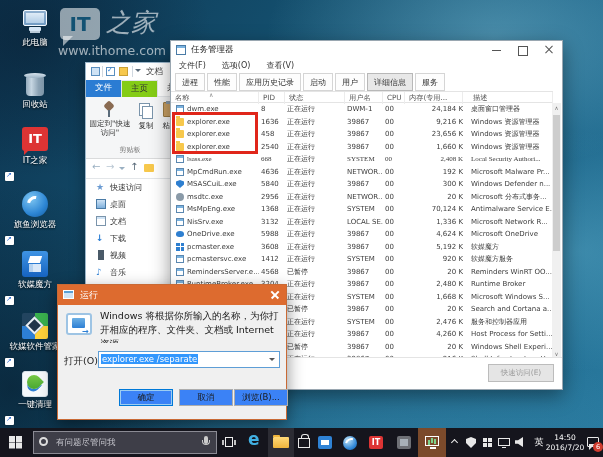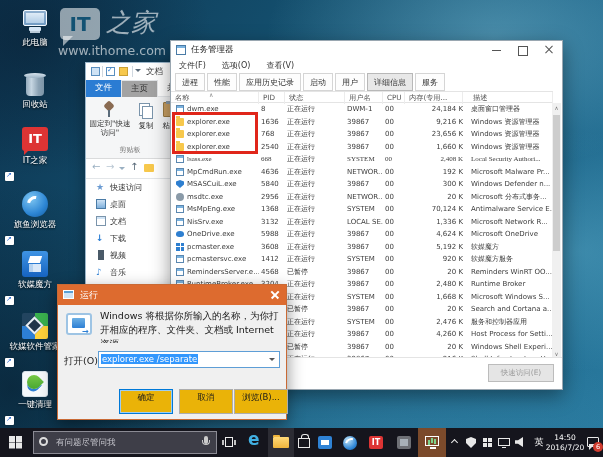--- a/index.html
+++ b/index.html
@@ -55,21 +55,21 @@
   .q2{left:20px;background:#fff;border:1px solid #5a8fbf;}
   .q2::after{content:"\2713";position:absolute;left:0px;top:-2px;font-size:7px;color:#2d7fd4;}
   .q3{left:33px;background:#f7c84c;border:1px solid #caa035;}
   .qsep{top:3px;width:1px;height:11px;background:#d0d8e0;}
   .qs1{left:16px;} .qs2{left:46px;}
   .qcaret{left:49px;top:6px;border:3px solid transparent;border-top-color:#5a6b7a;width:0;height:0;}
   .ex-title{position:absolute;left:60px;top:3px;font-size:8.5px;color:#444;}
   .ex-tabs{position:absolute;left:0;top:17px;width:100%;height:17px;background:#fff;border-bottom:1px solid #e3e6e9;}
   .ex-tab{position:relative;float:left;height:17px;padding:2px 9px;font-size:8.5px;color:#333;}
   .ex-tab.file{background:#2b7cd3;color:#fff;}
-  .ex-tab.active{background:#a3a3a3;border:1px solid #e3e6e9;border-bottom:none;}
+  .ex-tab.active{background:#84cc16;border:1px solid #e3e6e9;border-bottom:none;}
   .ex-ribbon{position:absolute;left:0;top:34px;width:100%;height:62px;background:#f5f6f7;border-bottom:1px solid #dadbdc;}
   .pin-ic{left:16px;top:5px;width:14px;height:14px;}
   .pin-ic::before{content:"";position:absolute;left:3px;top:0;width:8px;height:8px;background:#8a6b52;border-radius:2px;transform:rotate(45deg);}
   .pin-ic::after{content:"";position:absolute;left:6px;top:8px;width:2px;height:7px;background:#5a6b7a;}
   .pin-label{position:absolute;left:2px;top:22px;width:44px;font-size:7.5px;line-height:9px;color:#333;text-align:center;}
   .copy-ic{left:53px;top:6px;width:13px;height:14px;}
   .copy-ic::before,.copy-ic::after{content:"";position:absolute;width:9px;height:11px;background:#fff;border:1px solid #7a94ab;}
   .copy-ic::before{left:0;top:0;} .copy-ic::after{left:3px;top:3px;}
   .copy-label{position:absolute;left:46px;top:24px;width:28px;font-size:7.5px;color:#333;text-align:center;}
   .paste-ic{left:77px;top:5px;width:12px;height:15px;background:#c9a063;border:1px solid #9a7a43;border-radius:1px;}
@@ -149,21 +149,21 @@
   .run-close::after{transform:rotate(-45deg);}
   .run-icon{left:8px;top:28px;width:26px;height:22px;border:2px solid #9ec4e4;border-radius:3px;background:#fff;}
   .run-icon::before{content:"";position:absolute;left:4px;top:3px;width:13px;height:10px;background:linear-gradient(#6db0e4,#2d7fd4);border-radius:1px;}
   .run-icon::after{content:"\2192";position:absolute;right:1px;bottom:-3px;font-size:8px;color:#2d7fd4;font-weight:bold;}
   .run-msg{position:absolute;left:42px;top:24px;width:182px;height:34px;font-size:9.5px;line-height:14px;color:#1a1a1a;overflow:hidden;}
   .run-open{position:absolute;left:6px;top:70px;font-size:9.5px;color:#1a1a1a;}
   .run-combo{position:absolute;left:40px;top:66px;width:182px;height:17px;background:#fff;border:1px solid #5e9ed6;}
   .run-val{position:absolute;left:2px;top:2px;font-size:8.5px;background:#3297fd;color:#fff;padding:0 1px;white-space:nowrap;}
   .run-drop{position:absolute;right:4px;top:6px;border:3.5px solid transparent;border-top-color:#555;width:0;height:0;}
   .run-btns{position:absolute;left:0;top:104px;width:100%;height:20px;}
-  .run-btn{position:absolute;top:0;width:54px;height:25px;background:#eab308;border:1px solid #adadad;font-size:8.5px;color:#1a1a1a;text-align:center;line-height:15px;}
+  .run-btn{position:absolute;top:0;width:54px;height:17px;background:#3b82f6;border:1px solid #adadad;font-size:8.5px;color:#1a1a1a;text-align:center;line-height:15px;}
   .run-btn.focused{border:1px solid #0078d7;box-shadow:0 0 0 1px #9ccdf2 inset;}
 
   
   .bar{position:absolute;left:0;top:428px;width:603px;height:29px;background:#15151d;z-index:30;}
   .tb-btn{position:absolute;top:0;height:29px;}
   .tb-start{left:0;width:32px;}
   .tb-start i{left:9px;top:8px;width:6px;height:5.5px;background:#e8e8e8;box-shadow:7px 0 0 #e8e8e8,0 6.5px 0 #e8e8e8,7px 6.5px 0 #e8e8e8;}
   .tb-search{left:33px;top:3px;width:184px;height:23px;background:#3e3e48;border:1px solid #8b8b94;}
   .tb-search .circ{left:5px;top:5px;width:9px;height:9px;border:2px solid #ddd;border-radius:50%;}
   .tb-search .stext{position:absolute;left:22px;top:5px;font-size:8.5px;color:#c5c5cc;}
@@ -379,21 +379,21 @@
           <div class="tm-cell" style="left: 176px; width: 36px;">39867</div>
           <div class="tm-cell" style="left: 214px; width: 20px;">00</div>
           <div class="tm-cell cell-mem" style="left: 236px; width: 56px;">9,216 K</div>
           <div class="tm-cell" style="left: 300px; width: 82px;">Windows 资源管理器</div>
         </div>
         <div class="tm-row" style="top: 25px;">
           <div class="tm-cell" style="left: 2px; width: 86px;">
             <span class="pic pic-folder"></span>
             <span class="tm-name-text">explorer.exe</span>
           </div>
-          <div class="tm-cell" style="left: 90px; width: 24px;">768</div>
+          <div class="tm-cell" style="left: 90px; width: 24px;">458</div>
           <div class="tm-cell" style="left: 116px; width: 58px;">正在运行</div>
           <div class="tm-cell" style="left: 176px; width: 36px;">39867</div>
           <div class="tm-cell" style="left: 214px; width: 20px;">00</div>
           <div class="tm-cell cell-mem" style="left: 236px; width: 56px;">23,656 K</div>
           <div class="tm-cell" style="left: 300px; width: 82px;">Windows 资源管理器</div>
         </div>
         <div class="tm-row" style="top: 37.5px;">
           <div class="tm-cell" style="left: 2px; width: 86px;">
             <span class="pic pic-folder"></span>
             <span class="tm-name-text">explorer.exe</span>

